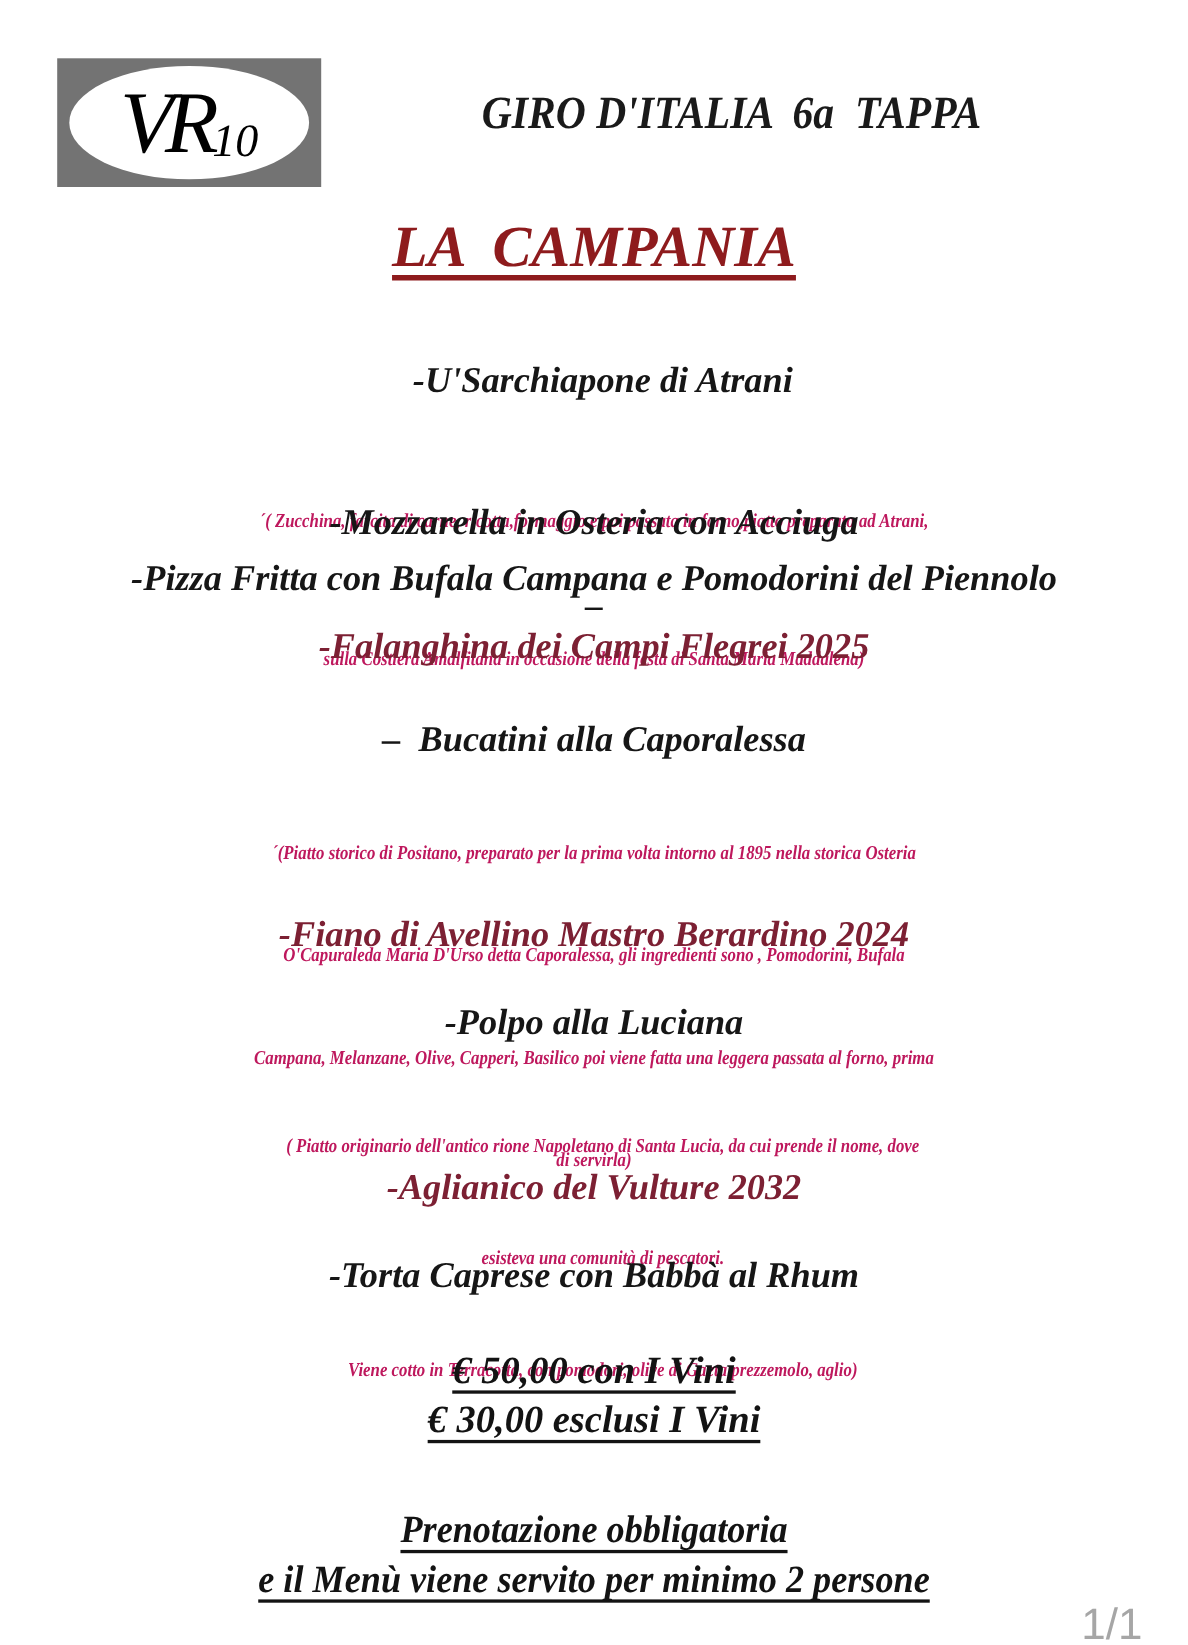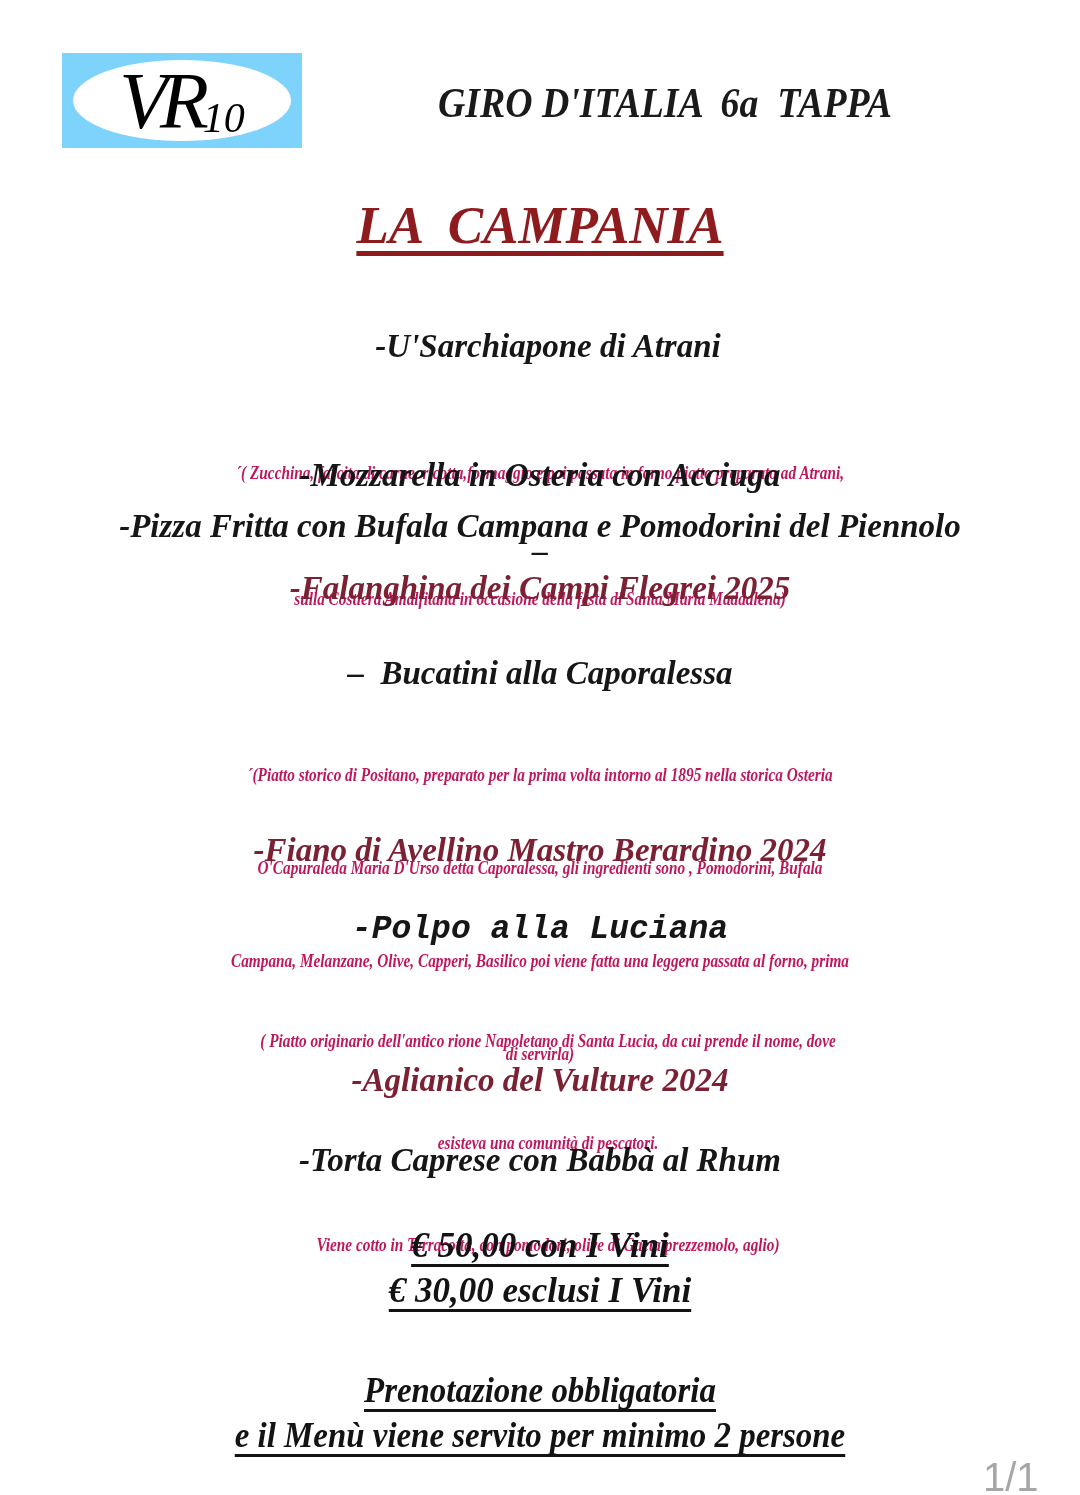--- a/index.html
+++ b/index.html
@@ -12,21 +12,21 @@
   html,body{background:#ffffff;}
   body{
     width:1080px;height:1495px;position:relative;overflow:hidden;
     font-family:"Liberation Serif","DejaVu Serif",serif;
     color:var(--text);
   }
   .abs{position:absolute;left:0;right:0;text-align:center;white-space:pre;}
   .bi{font-weight:bold;font-style:italic;}
 
   
-  .logo{position:absolute;left:62px;top:53px;width:240px;height:95px;background:#7dd3fc;}
+  .logo{position:absolute;left:52px;top:53px;width:240px;height:117px;background:#737373;}
   .logo-ellipse{position:absolute;left:11px;top:7px;right:11px;bottom:7px;background:#fff;border-radius:50%;
     display:flex;align-items:center;justify-content:center;font-style:italic;color:#000;}
   .logo-vr{font-size:80px;line-height:1;letter-spacing:-8px;}
   .logo-10{font-size:42px;line-height:1;margin:34px 0 0 2px;}
   .header-title{position:absolute;left:665px;top:78px;transform:translateX(-50%) scaleX(0.9);
     white-space:pre;font-size:42px;line-height:50px;color:#1a1a1a;}
   .main-title{top:194px;font-size:53px;line-height:62px;color:var(--title-red);
     text-decoration:underline;text-decoration-thickness:5px;text-underline-offset:8px;}
 
   
@@ -40,21 +40,21 @@
   .c1-desc{top:368px;line-height:42px;}
   .c1-dish2{top:455px;}
   .c1-dish3{top:506px;}
   .c1-sep{top:530px;}
   .c1-wine{top:568px;}
 
   .c2-dish{top:653px;}
   .c2-desc{top:698px;line-height:31px;}
   .c2-wine{top:830px;}
 
-  .c3-dish{top:910px;font-family:Liberation Mono, monospace;}
+  .c3-dish{top:910px;}
   .c3-desc{top:956px;line-height:34px;padding-left:16px;}
   .c3-wine{top:1060px;}
 
   .c4-dish{top:1140px;}
 
   .price{font-size:35px;line-height:44px;color:#131313;
     text-decoration:underline;text-decoration-thickness:3px;text-underline-offset:7px;}
   .price1{top:1224px;}
   .price2{top:1269px;}
 
@@ -97,21 +97,21 @@
   <span class="line">di servirla)</span>
 </div>
 <div class="abs wine bi c2-wine">-Fiano di Avellino Mastro Berardino 2024</div>
 
 <div class="abs dish bi c3-dish">-Polpo alla Luciana</div>
 <div class="abs desc bi c3-desc">
   <span class="line">( Piatto originario dell'antico rione Napoletano di Santa Lucia, da cui prende il nome, dove</span>
   <span class="line">esisteva una comunità di pescatori.</span>
   <span class="line">Viene cotto in Terracotta, con pomodori, olive di Gaeta prezzemolo, aglio)</span>
 </div>
-<div class="abs wine bi c3-wine">-Aglianico del Vulture 2024</div>
+<div class="abs wine bi c3-wine">-Aglianico del Vulture 2032</div>
 
 <div class="abs dish bi c4-dish">-Torta Caprese con Babbà al Rhum</div>
 
 <div class="abs price bi price1">€ 50,00 con I Vini</div>
 <div class="abs price bi price2">€ 30,00 esclusi I Vini</div>
 
 <div class="abs footer-line bi footer1">Prenotazione obbligatoria</div>
 <div class="abs footer-line bi footer2">e il Menù viene servito per minimo 2 persone</div>
 
 <div class="page-indicator">1/1</div>

